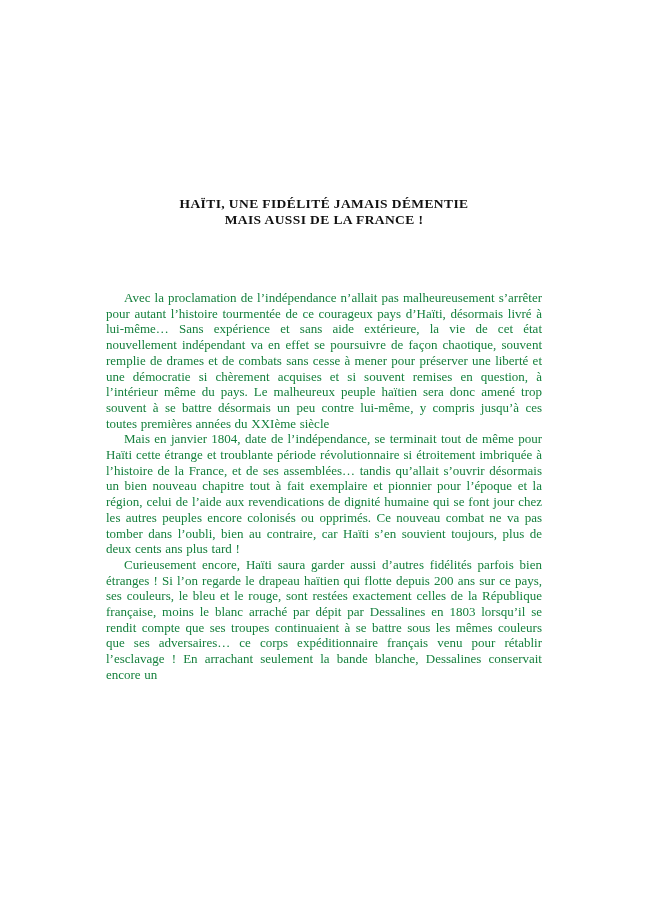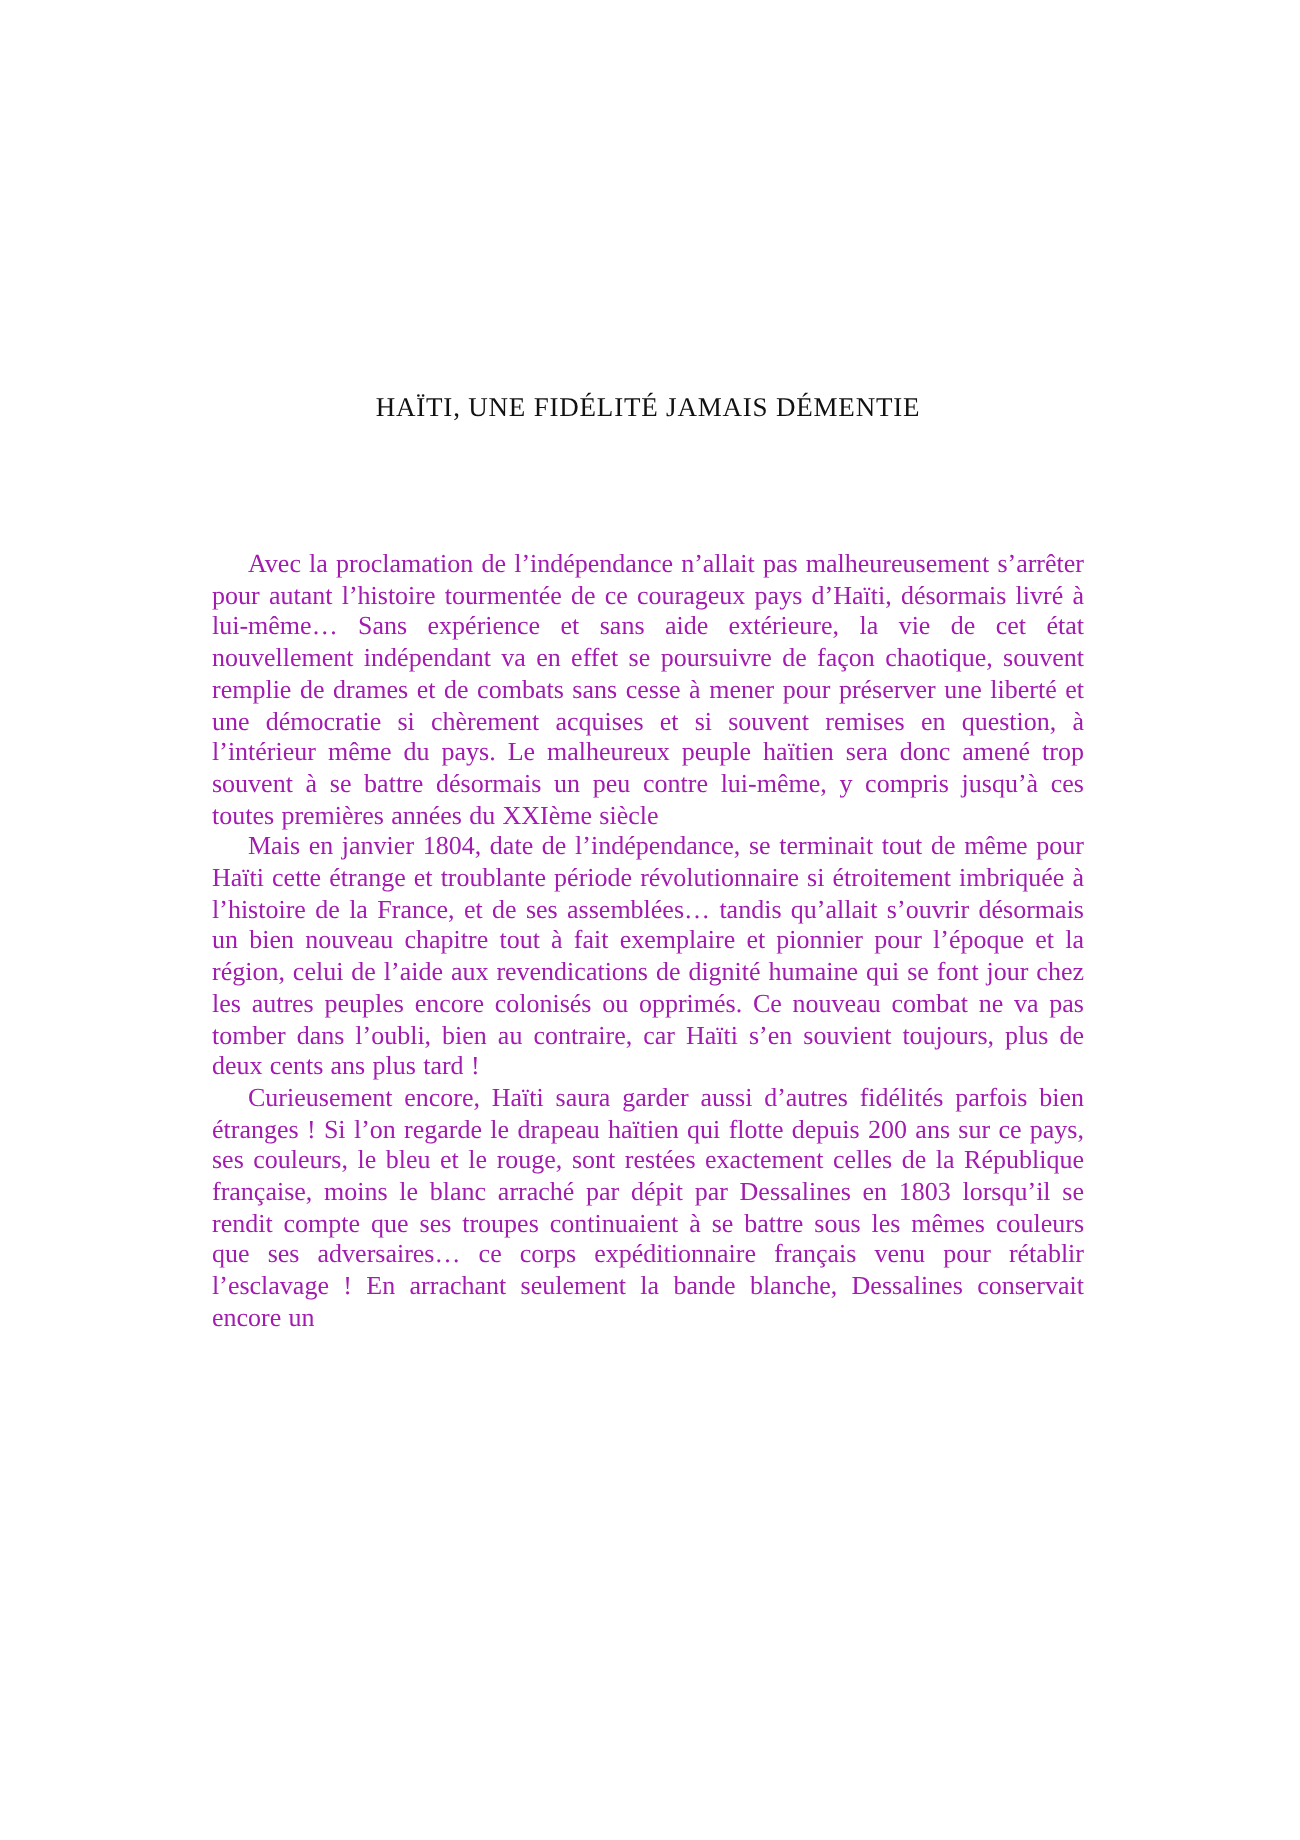--- a/index.html
+++ b/index.html
@@ -16,51 +16,52 @@
   }
   .page {
     box-sizing: border-box;
     width: 650px;
     height: 920px;
     background: #ffffff;
     padding: 196px 108px 0 106px;
   }
   .title-block {
     text-align: center;
-    font-weight: normal;
+    font-weight: bold;
     font-size: 13.5px;
     line-height: 16px;
     letter-spacing: 0.4px;
     color: #111111;
     margin: 0 0 0 0;
   }
   .title-line {
     display: block;
   }
   .body-block {
     margin-top: 62px;
     font-size: 13px;
     line-height: 15.7px;
     text-align: justify;
-    color: #a21caf;
+    color: #15803d;
   }
   .body-block p {
     margin: 0;
     text-indent: 18px;
     word-spacing: 0.4px;
     hyphens: none;
   }
 </style>
 </head>
 <body>
 
 <div class="page">
 
   <h1 class="title-block">
     <span class="title-line">HAÏTI, UNE FIDÉLITÉ JAMAIS DÉMENTIE</span>
+    <span class="title-line">MAIS AUSSI DE LA FRANCE !</span>
   </h1>
 
   <div class="body-block">
     <p>Avec la proclamation de l’indépendance n’allait pas malheureusement s’arrêter pour autant l’histoire tourmentée de ce courageux pays d’Haïti, désormais livré à lui-même… Sans expérience et sans aide extérieure, la vie de cet état nouvellement indépendant va en effet se poursuivre de façon chaotique, souvent remplie de drames et de combats sans cesse à mener pour préserver une liberté et une démocratie si chèrement acquises et si souvent remises en question, à l’intérieur même du pays. Le malheureux peuple haïtien sera donc amené trop souvent à se battre désormais un peu contre lui-même, y compris jusqu’à ces toutes premières années du XXIème siècle</p>
     <p>Mais en janvier 1804, date de l’indépendance, se terminait tout de même pour Haïti cette étrange et troublante période révolutionnaire si étroitement imbriquée à l’histoire de la France, et de ses assemblées… tandis qu’allait s’ouvrir désormais un bien nouveau chapitre tout à fait exemplaire et pionnier pour l’époque et la région, celui de l’aide aux revendications de dignité humaine qui se font jour chez les autres peuples encore colonisés ou opprimés. Ce nouveau combat ne va pas tomber dans l’oubli, bien au contraire, car Haïti s’en souvient toujours, plus de deux cents ans plus tard !</p>
     <p>Curieusement encore, Haïti saura garder aussi d’autres fidélités parfois bien étranges ! Si l’on regarde le drapeau haïtien qui flotte depuis 200 ans sur ce pays, ses couleurs, le bleu et le rouge, sont restées exactement celles de la République française, moins le blanc arraché par dépit par Dessalines en 1803 lorsqu’il se rendit compte que ses troupes continuaient à se battre sous les mêmes couleurs que ses adversaires… ce corps expéditionnaire français venu pour rétablir l’esclavage ! En arrachant seulement la bande blanche, Dessalines conservait encore un</p>
   </div>
 
 </div>
 

